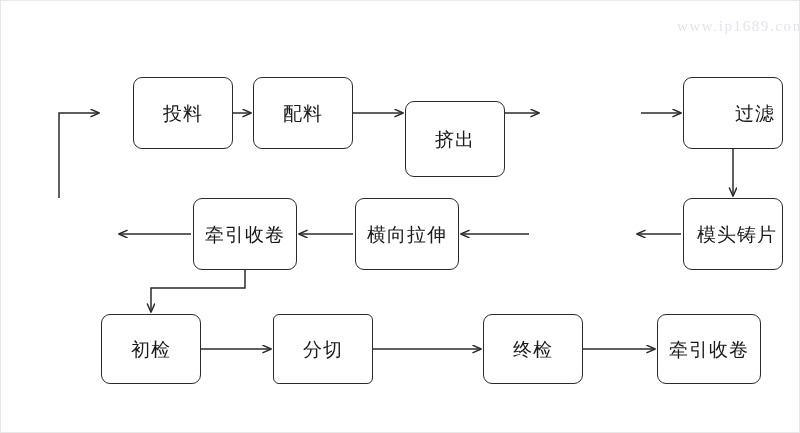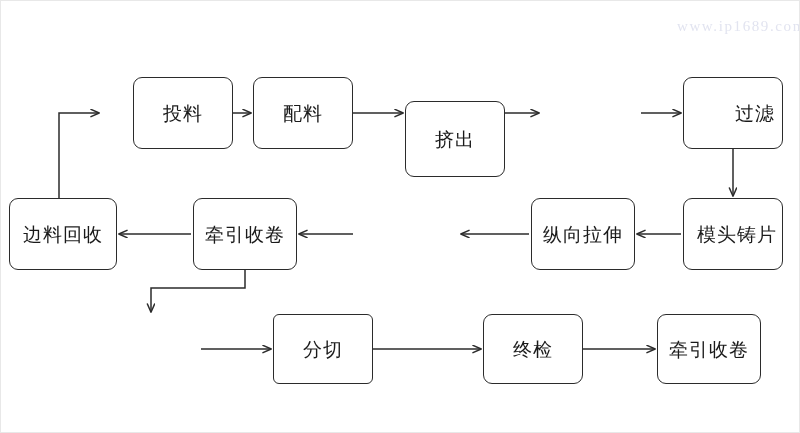--- a/index.html
+++ b/index.html
@@ -99,30 +99,30 @@
   <div class="node-box" style="left:404px; top:76px; width:100px; height:76px;margin-top:24px;">
     <span class="node-label">挤出</span>
   </div>
   <div class="node-box" style="left:682px; top:76px; width:100px; height:72px;padding-left:44px;">
     <span class="node-label">过滤</span>
   </div>
 
   <div class="node-box" style="left:682px; top:197px; width:100px; height:72px;padding-left:8px;">
     <span class="node-label">模头铸片</span>
   </div>
-  <div class="node-box" style="left:530px; top:197px; width:104px; height:72px;">
-    <span class="node-label">纵向拉伸</span>
+  <div class="node-box" style="left:354px; top:197px; width:104px; height:72px;">
+    <span class="node-label">横向拉伸</span>
   </div>
   <div class="node-box" style="left:192px; top:197px; width:104px; height:72px;">
     <span class="node-label">牵引收卷</span>
   </div>
-  <div class="node-box" style="left:8px; top:197px; width:108px; height:72px;">
-    <span class="node-label">边料回收</span>
+
+  <div class="node-box" style="left:100px; top:313px; width:100px; height:70px;">
+    <span class="node-label">初检</span>
   </div>
-
   <div class="node-box" style="left:272px; top:313px; width:100px; height:70px;border-radius:6px;">
     <span class="node-label">分切</span>
   </div>
   <div class="node-box" style="left:482px; top:313px; width:100px; height:70px;">
     <span class="node-label">终检</span>
   </div>
   <div class="node-box" style="left:656px; top:313px; width:104px; height:70px;">
     <span class="node-label">牵引收卷</span>
   </div>
 

